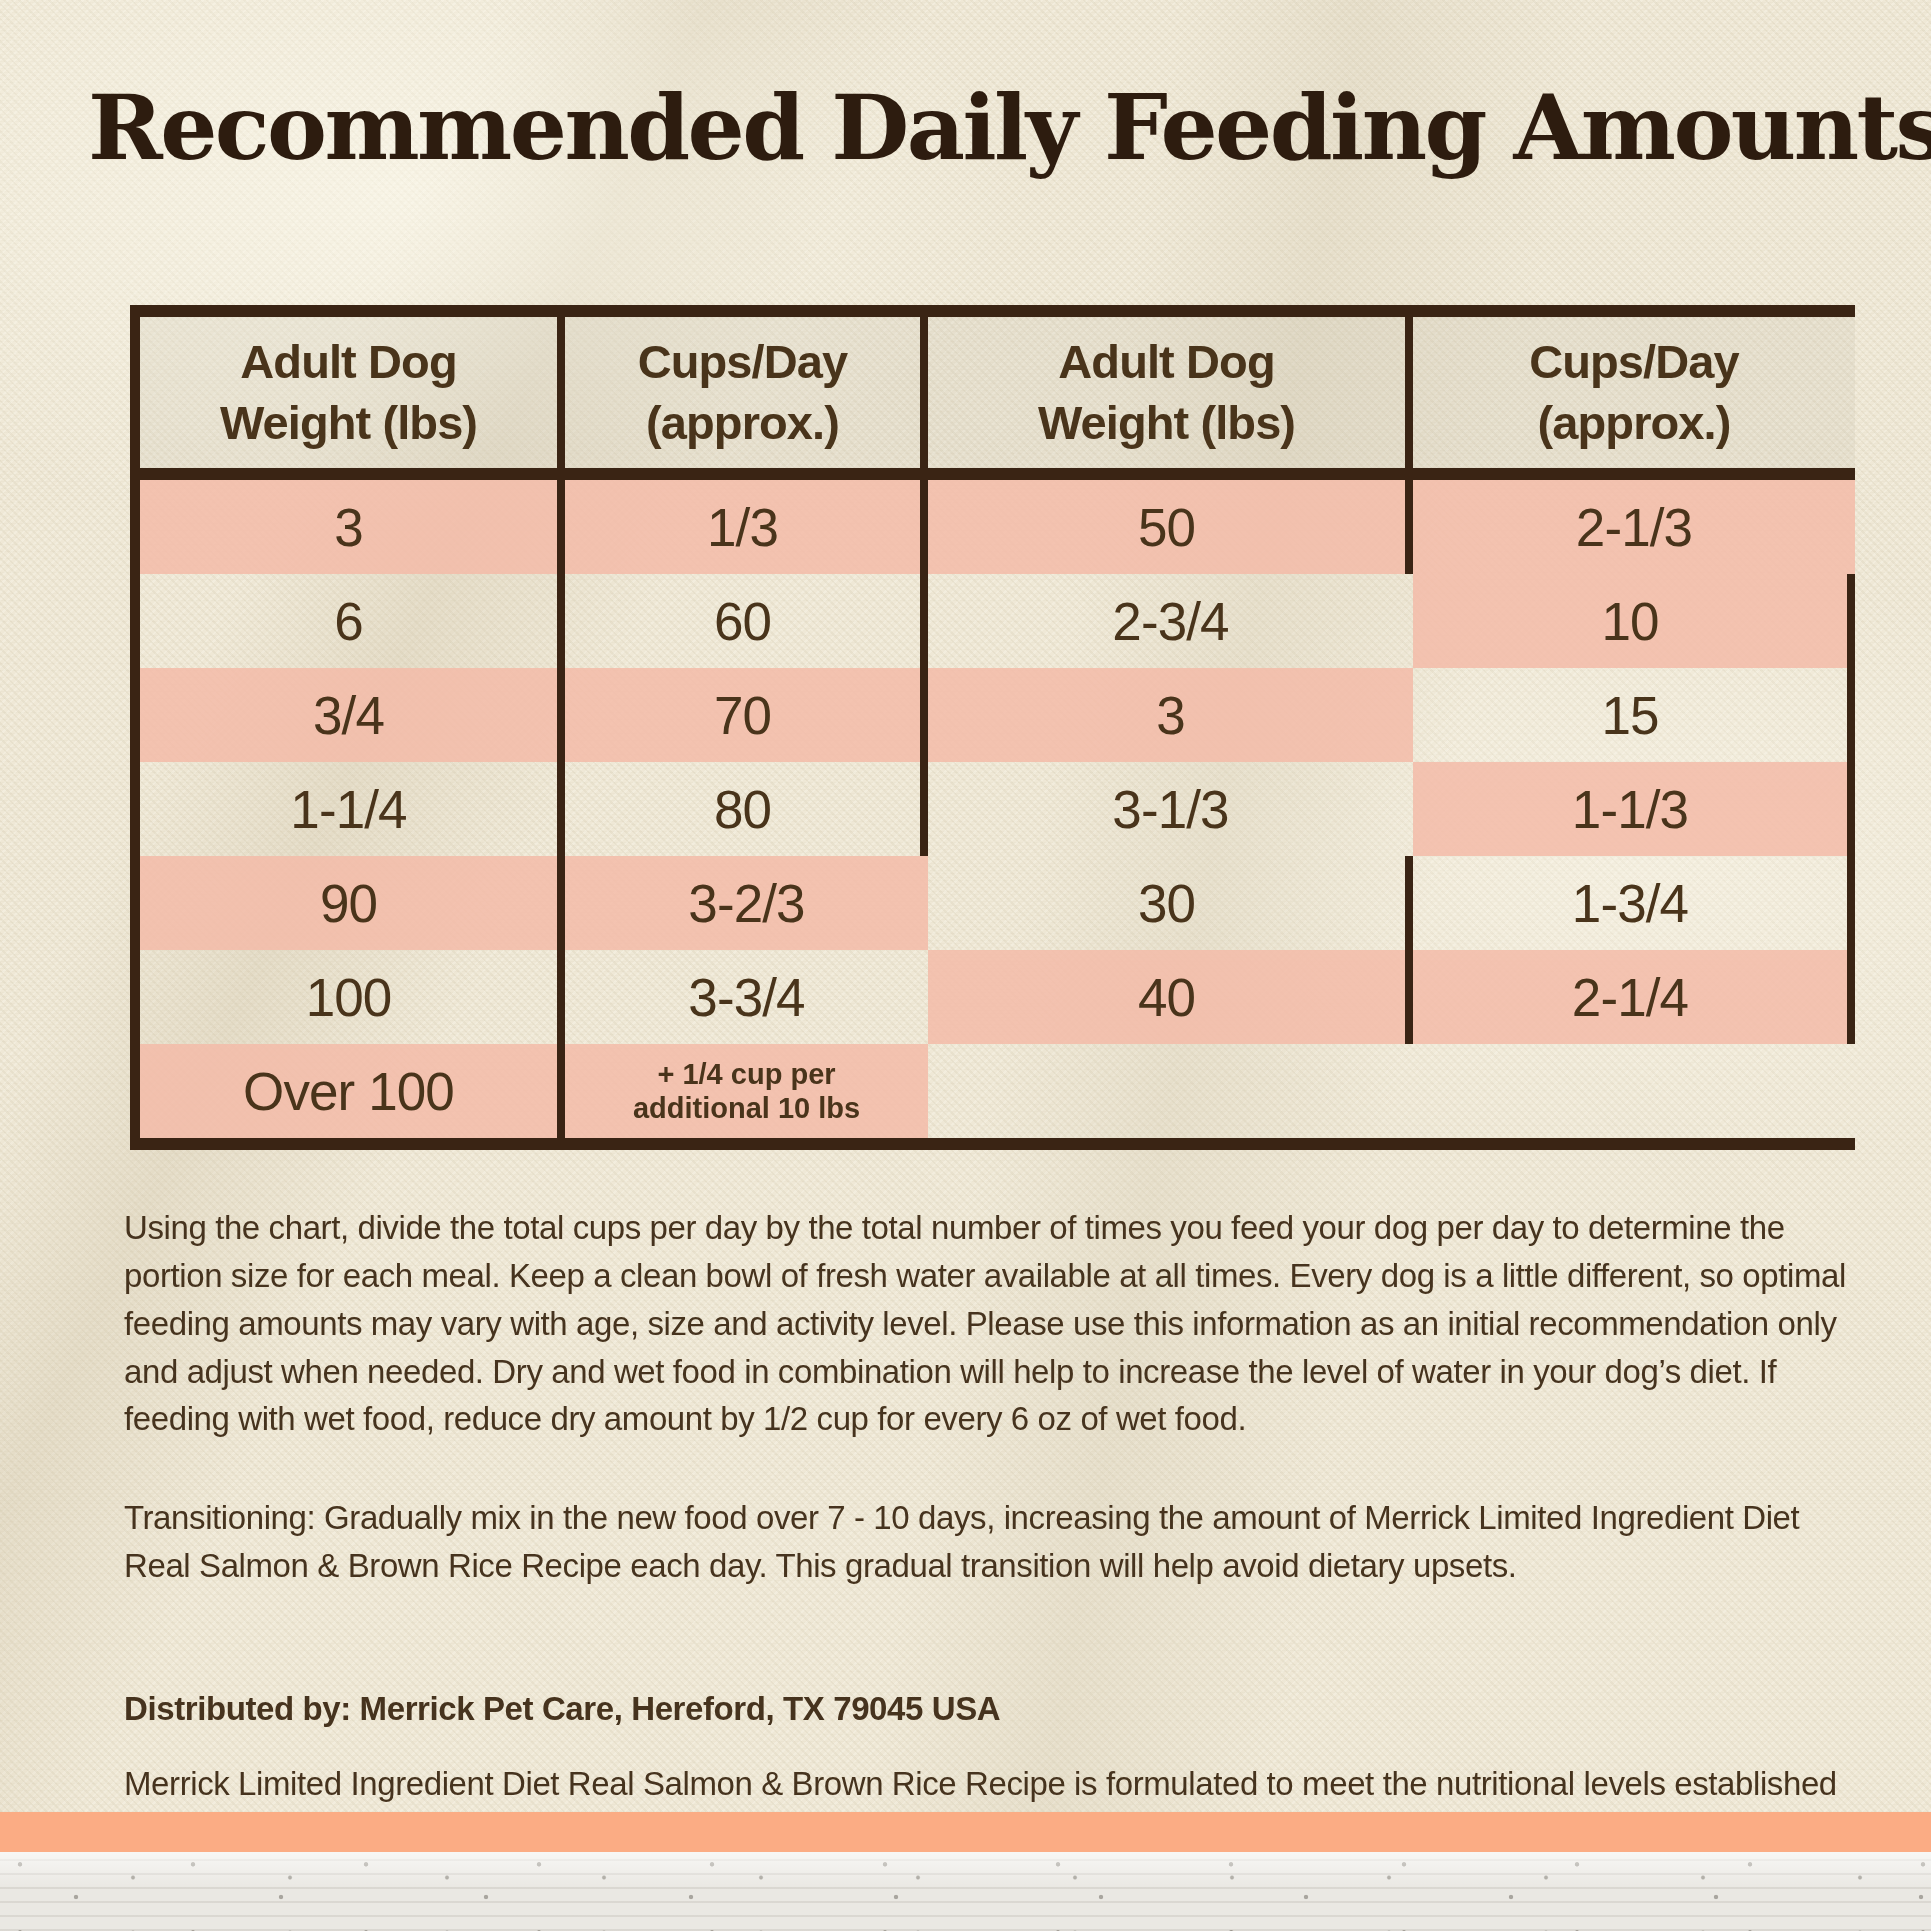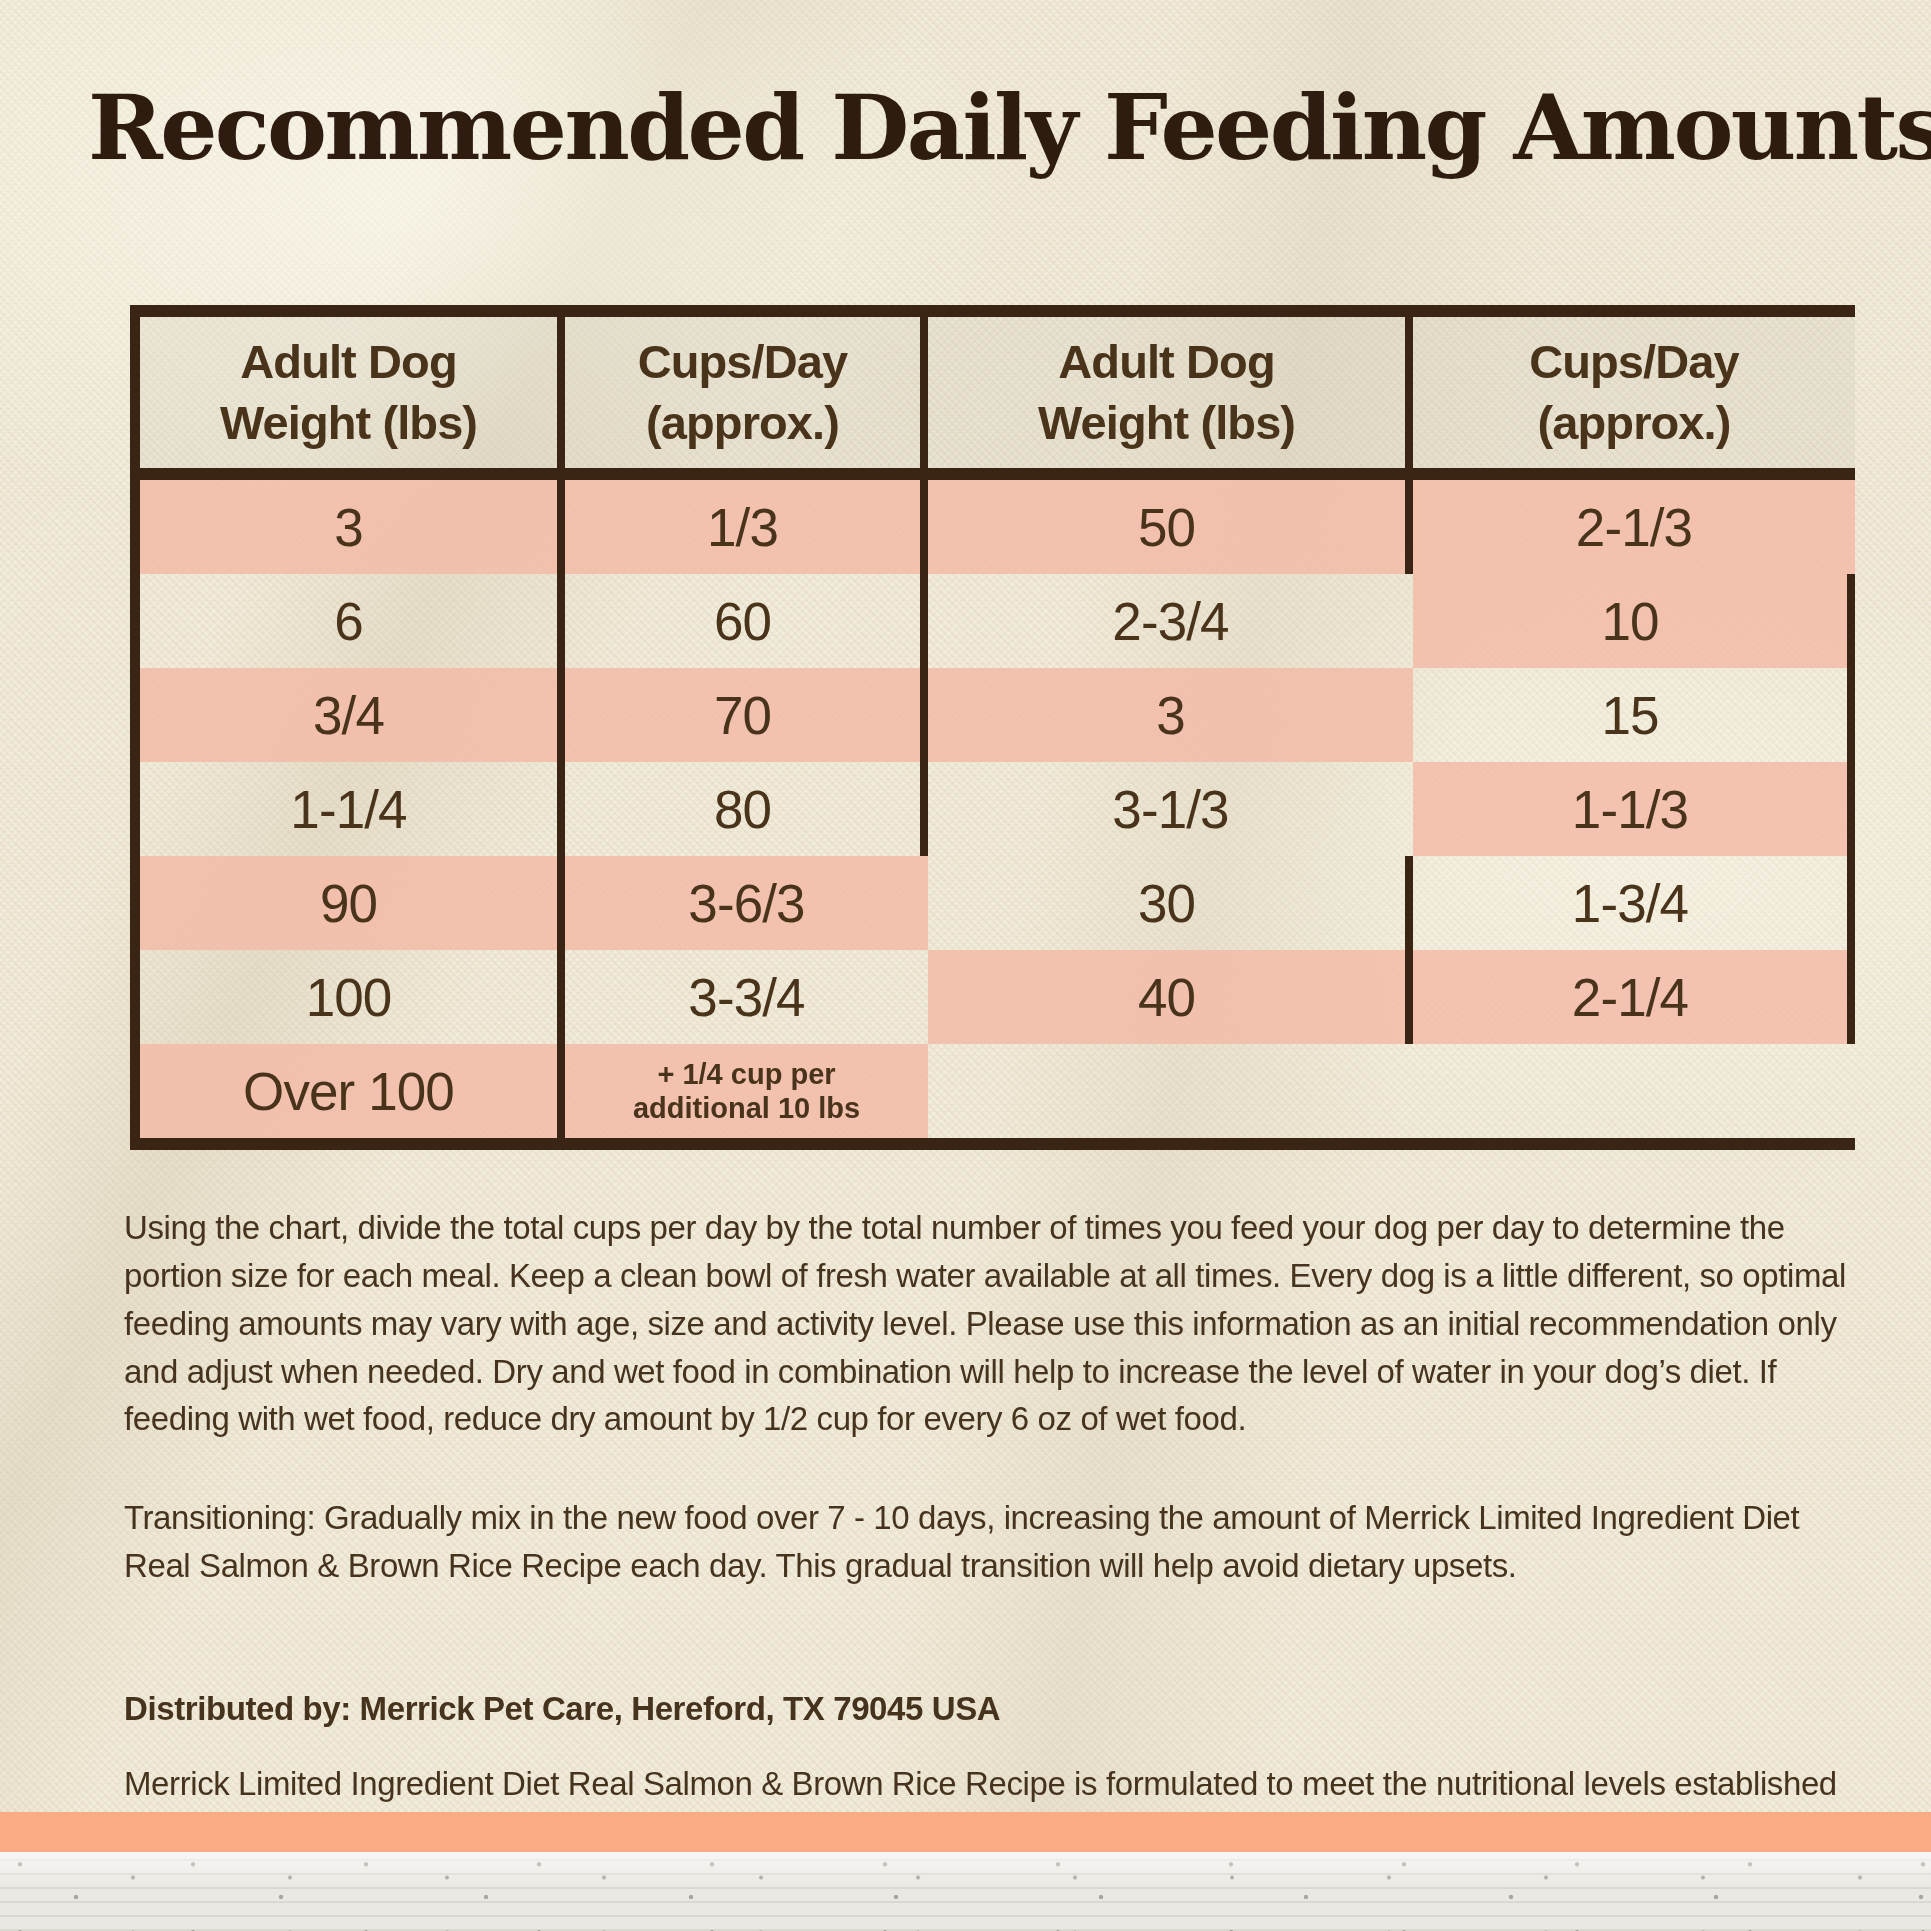--- a/index.html
+++ b/index.html
@@ -108,21 +108,21 @@
       <div class="cell body c0 pink">10</div>
       <div class="cell body c1 pink">3/4</div>
       <div class="cell body c2 pink">70</div>
       <div class="cell body c3 pink">3</div>
       <div class="cell body c0">15</div>
       <div class="cell body c1">1-1/4</div>
       <div class="cell body c2">80</div>
       <div class="cell body c3">3-1/3</div>
       <div class="cell body c1 pink">1-1/3</div>
       <div class="cell body c2 pink">90</div>
-      <div class="cell body c3 pink">3-6/3</div>
+      <div class="cell body c3 pink">3-2/3</div>
       <div class="cell body c0">30</div>
       <div class="cell body c1">1-3/4</div>
       <div class="cell body c2">100</div>
       <div class="cell body c3">3-3/4</div>
       <div class="cell body c0 pink">40</div>
       <div class="cell body c1 pink">2-1/4</div>
       <div class="cell body c2 pink">Over 100</div>
       <div class="cell body c3 pink small">+ 1/4 cup per
 additional 10 lbs</div>
     </div>

